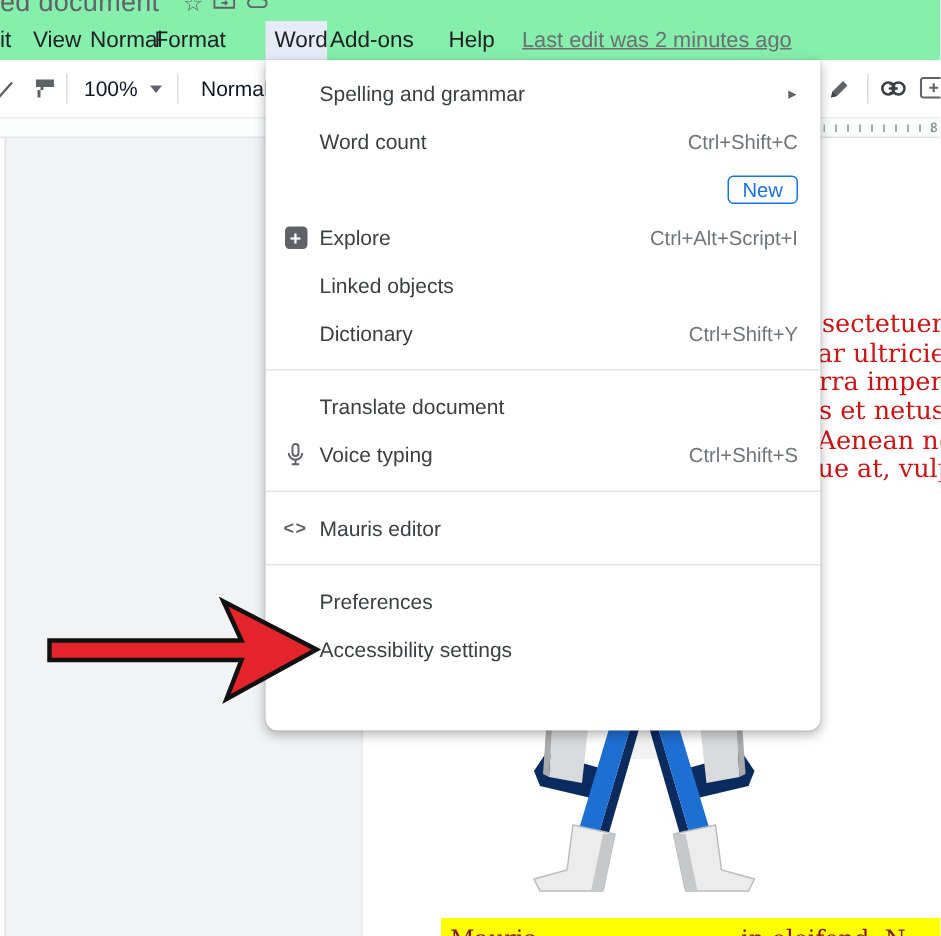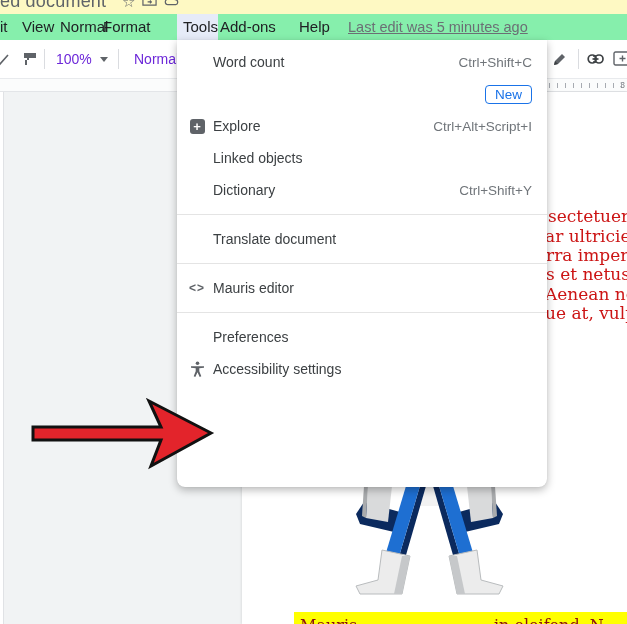--- a/index.html
+++ b/index.html
@@ -2,33 +2,33 @@
 <html><head>
 <meta charset="utf-8">
 <style>
   html,body{margin:0;padding:0;}
   body{
     position:relative;width:627px;height:624px;overflow:hidden;
     background:#ffffff;font-family:"Liberation Sans",sans-serif;
     -webkit-font-smoothing:antialiased;
   }
   
-  .titlebar{position:absolute;left:0;top:0;width:627px;height:14px;overflow:hidden;background:#fef9c3;}
+  .titlebar{position:absolute;left:0;top:0;width:627px;height:14px;overflow:hidden;background:#86efac;}
   .doc-title{position:absolute;left:0;top:-9px;font-size:18px;color:#5f6368;letter-spacing:.2px;}
   .tb-ic{position:absolute;top:-7px;font-size:15px;color:#5f6368;}
   
   .menubar{position:absolute;left:0;top:14px;width:627px;height:26px;background:#86efac;}
   .mb-item{position:absolute;top:0;height:26px;line-height:26px;font-size:15px;color:#202124;cursor:default;}
   .mb-hl{position:absolute;left:177px;top:0;width:41px;height:26px;background:#e6ebf8;}
   .last-edit{position:absolute;left:348px;top:0;height:26px;line-height:26px;font-size:14.5px;
     color:#6b6f74;text-decoration:underline;}
   
   .toolbar{position:absolute;left:0;top:40px;width:627px;height:38px;background:#fff;border-bottom:1px solid #e8eaed;}
   .tl-div{position:absolute;top:9px;width:1px;height:20px;background:#dadce0;}
-  .tl-txt{position:absolute;top:0;height:38px;line-height:38px;font-size:14px;color:#6d28d9;}
+  .tl-txt{position:absolute;top:0;height:38px;line-height:38px;font-size:14px;color:#0f172a;}
   .tl-ic{position:absolute;top:11px;color:#5f6368;}
   .caret{position:absolute;top:17px;width:0;height:0;border-left:4px solid transparent;
     border-right:4px solid transparent;border-top:5px solid #5f6368;}
   
   .ruler{position:absolute;left:0;top:79px;width:627px;height:12px;background:#fbfcfc;border-bottom:1px solid #e3e5e8;}
   .ruler-ticks{position:absolute;left:549px;top:4px;width:78px;height:5px;
     background:repeating-linear-gradient(90deg,#a7abb1 0 1px,transparent 1px 8px);}
   .ruler-num{position:absolute;left:620px;top:1px;font-size:9px;color:#80868b;}
   
   .canvas{position:absolute;left:0;top:92px;width:627px;height:532px;background:#f1f3f4;border-left:3px solid #ffffff;box-sizing:border-box;}
@@ -76,24 +76,24 @@
       </svg>
   </span>
 </div>
 
 <div class="menubar">
   <div class="mb-hl"></div>
   <span class="mb-item" style="left:0">it</span>
   <span class="mb-item" style="left:22px">View</span>
   <span class="mb-item" style="left:60px">Normal</span>
   <span class="mb-item" style="left:103px">Format</span>
-  <span class="mb-item" style="left:183px">Tools</span>
+  <span class="mb-item" style="left:183px">Word</span>
   <span class="mb-item" style="left:220px">Add-ons</span>
   <span class="mb-item" style="left:299px">Help</span>
-  <span class="last-edit">Last edit was 5 minutes ago</span>
+  <span class="last-edit">Last edit was 2 minutes ago</span>
 </div>
 
 <div class="toolbar">
   <span class="tl-ic" style="left:-6px">
     <svg width="16" height="16" viewBox="0 0 16 16">
         <path d="M2 9l4 4 8-9" fill="none" stroke="#5f6368" stroke-width="1.6"></path>
       </svg>
   </span>
   <span class="tl-ic" style="left:22px">
     <svg width="16" height="16" viewBox="0 0 16 16">
@@ -168,20 +168,24 @@
   <polygon points="97,70 105,70 113,108 105,108" fill="#c6c8ca"></polygon>
 </svg>
 
 <div class="hl-bar">
   <span class="hl-text" style="left:6px">Mauris</span>
   <span class="hl-text" style="left:200px">in eleifend. N</span>
 </div>
 
 <div class="menu">
   <div class="mi">
+    <span class="mi-label">Spelling and grammar</span>
+    <span class="mi-arrow">▸</span>
+  </div>
+  <div class="mi">
     <span class="mi-label">Word count</span>
     <span class="mi-shortcut">Ctrl+Shift+C</span>
   </div>
   <div class="mi">
     <span class="mi-badge">New</span>
   </div>
   <div class="mi">
     <span class="mi-icon">
         <span class="explore-ic">+</span>
       </span>
@@ -191,20 +195,30 @@
   <div class="mi">
     <span class="mi-label">Linked objects</span>
   </div>
   <div class="mi">
     <span class="mi-label">Dictionary</span>
     <span class="mi-shortcut">Ctrl+Shift+Y</span>
   </div>
   <div class="menu-div"></div>
   <div class="mi">
     <span class="mi-label">Translate document</span>
+  </div>
+  <div class="mi">
+    <span class="mi-icon">
+      <svg width="14" height="16" viewBox="0 0 14 16">
+          <rect x="5" y="1" width="4" height="8" rx="2" fill="none" stroke="#5f6368" stroke-width="1.3"></rect>
+          <path d="M2.5 7a4.5 4.5 0 0 0 9 0M7 11.5V14M4.5 14.5h5" fill="none" stroke="#5f6368" stroke-width="1.3"></path>
+        </svg>
+    </span>
+    <span class="mi-label">Voice typing</span>
+    <span class="mi-shortcut">Ctrl+Shift+S</span>
   </div>
   <div class="menu-div"></div>
   <div class="mi">
     <span class="mi-icon">
         <span class="code-ic">&lt;&gt;</span>
       </span>
     <span class="mi-label">Mauris editor</span>
   </div>
   <div class="menu-div"></div>
   <div class="mi">

